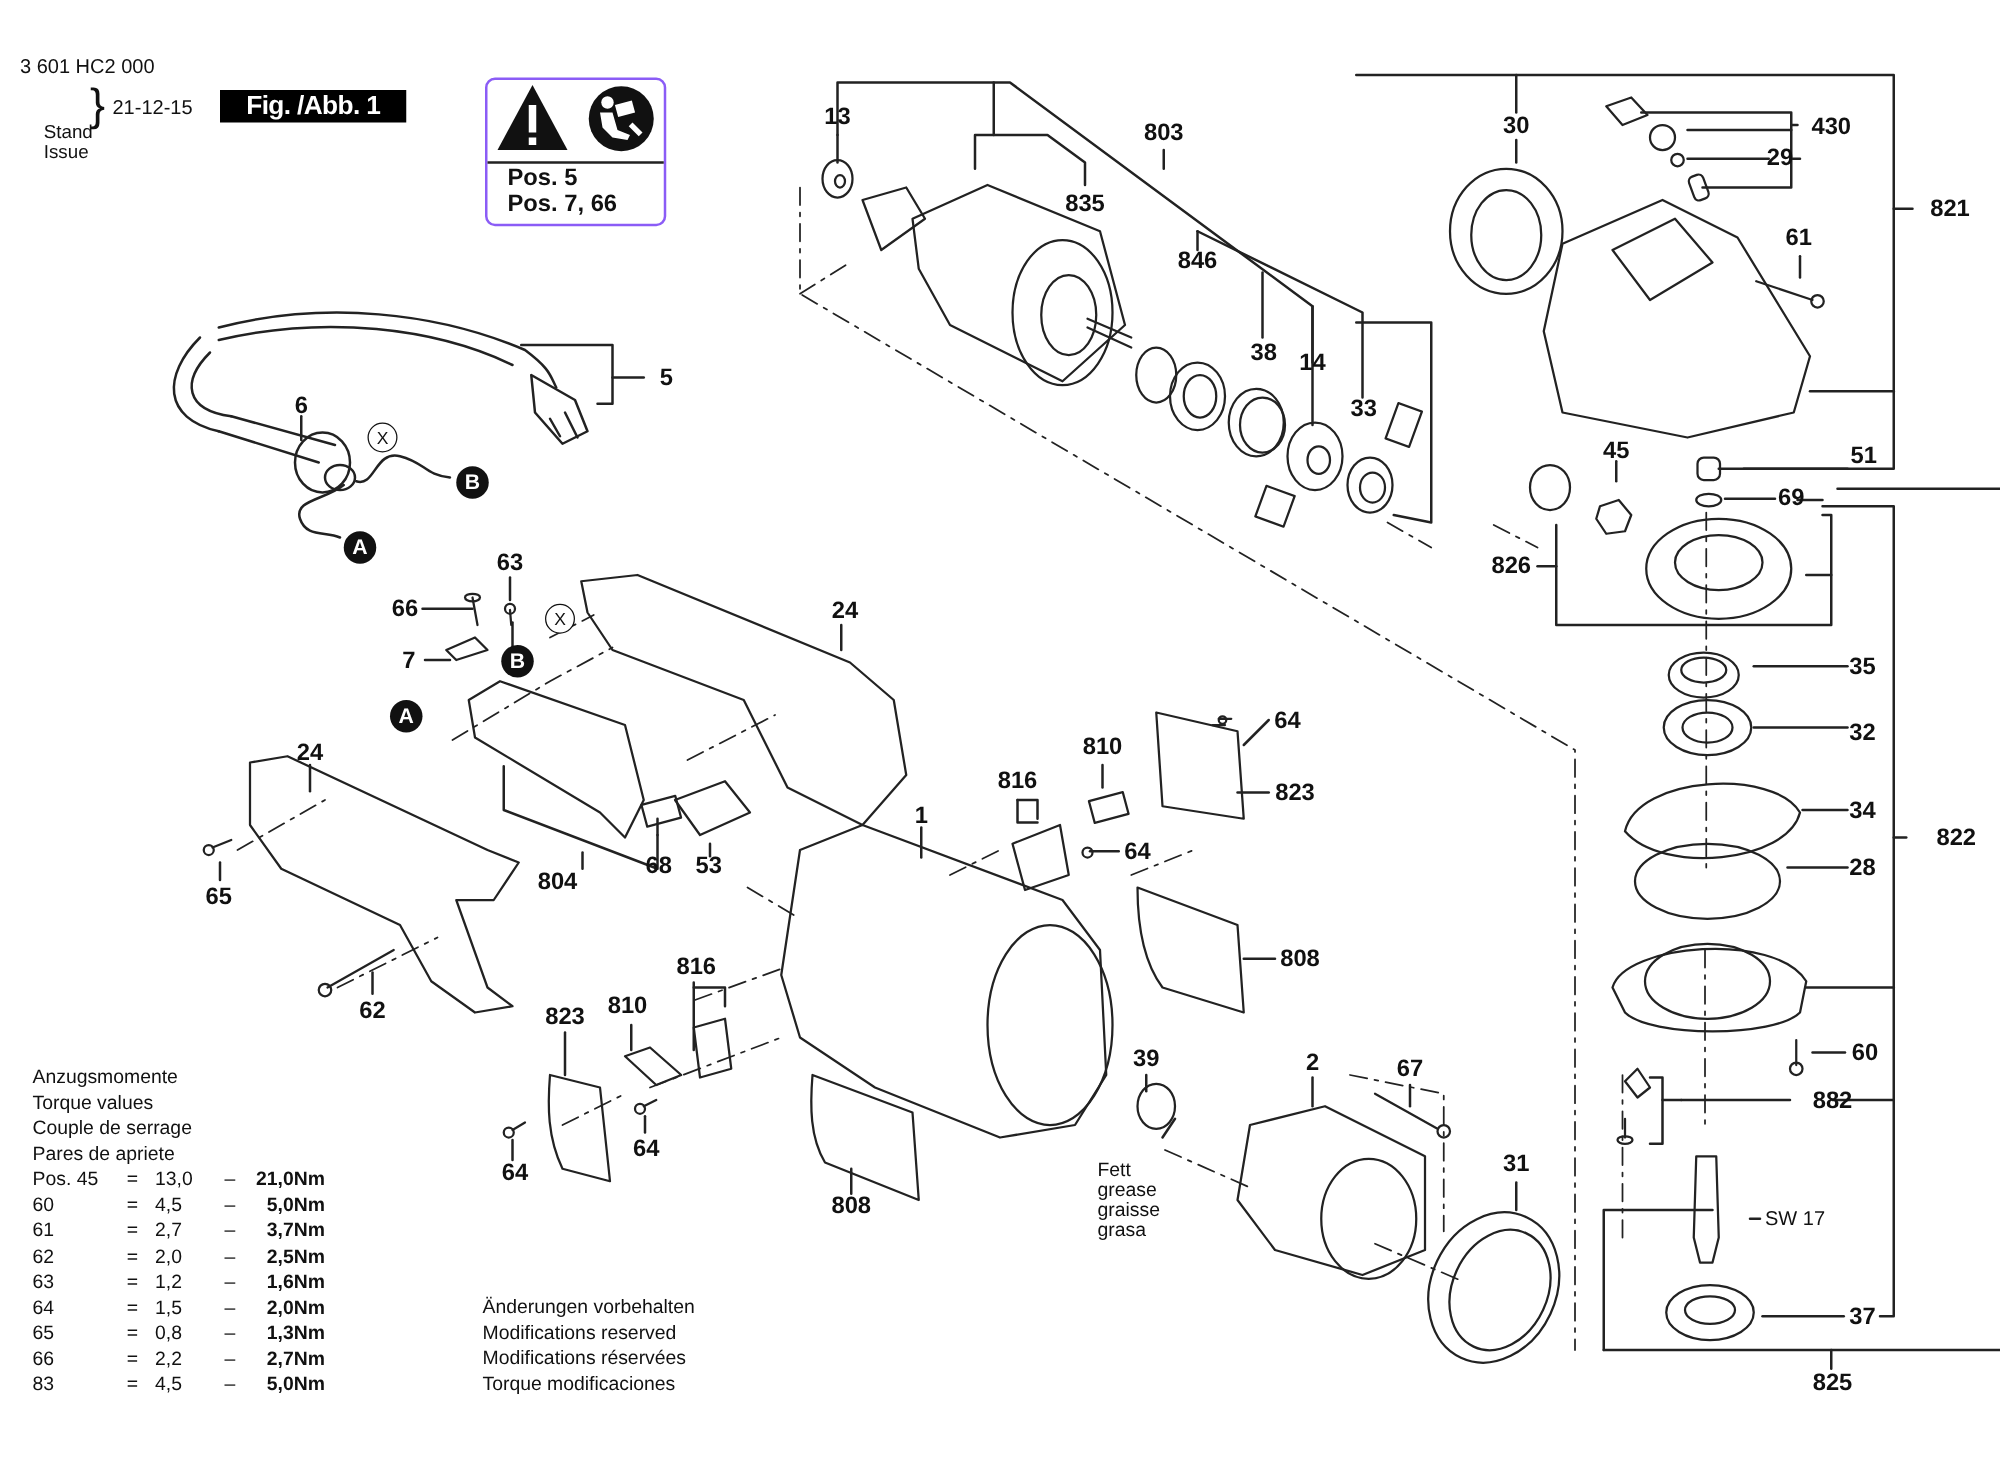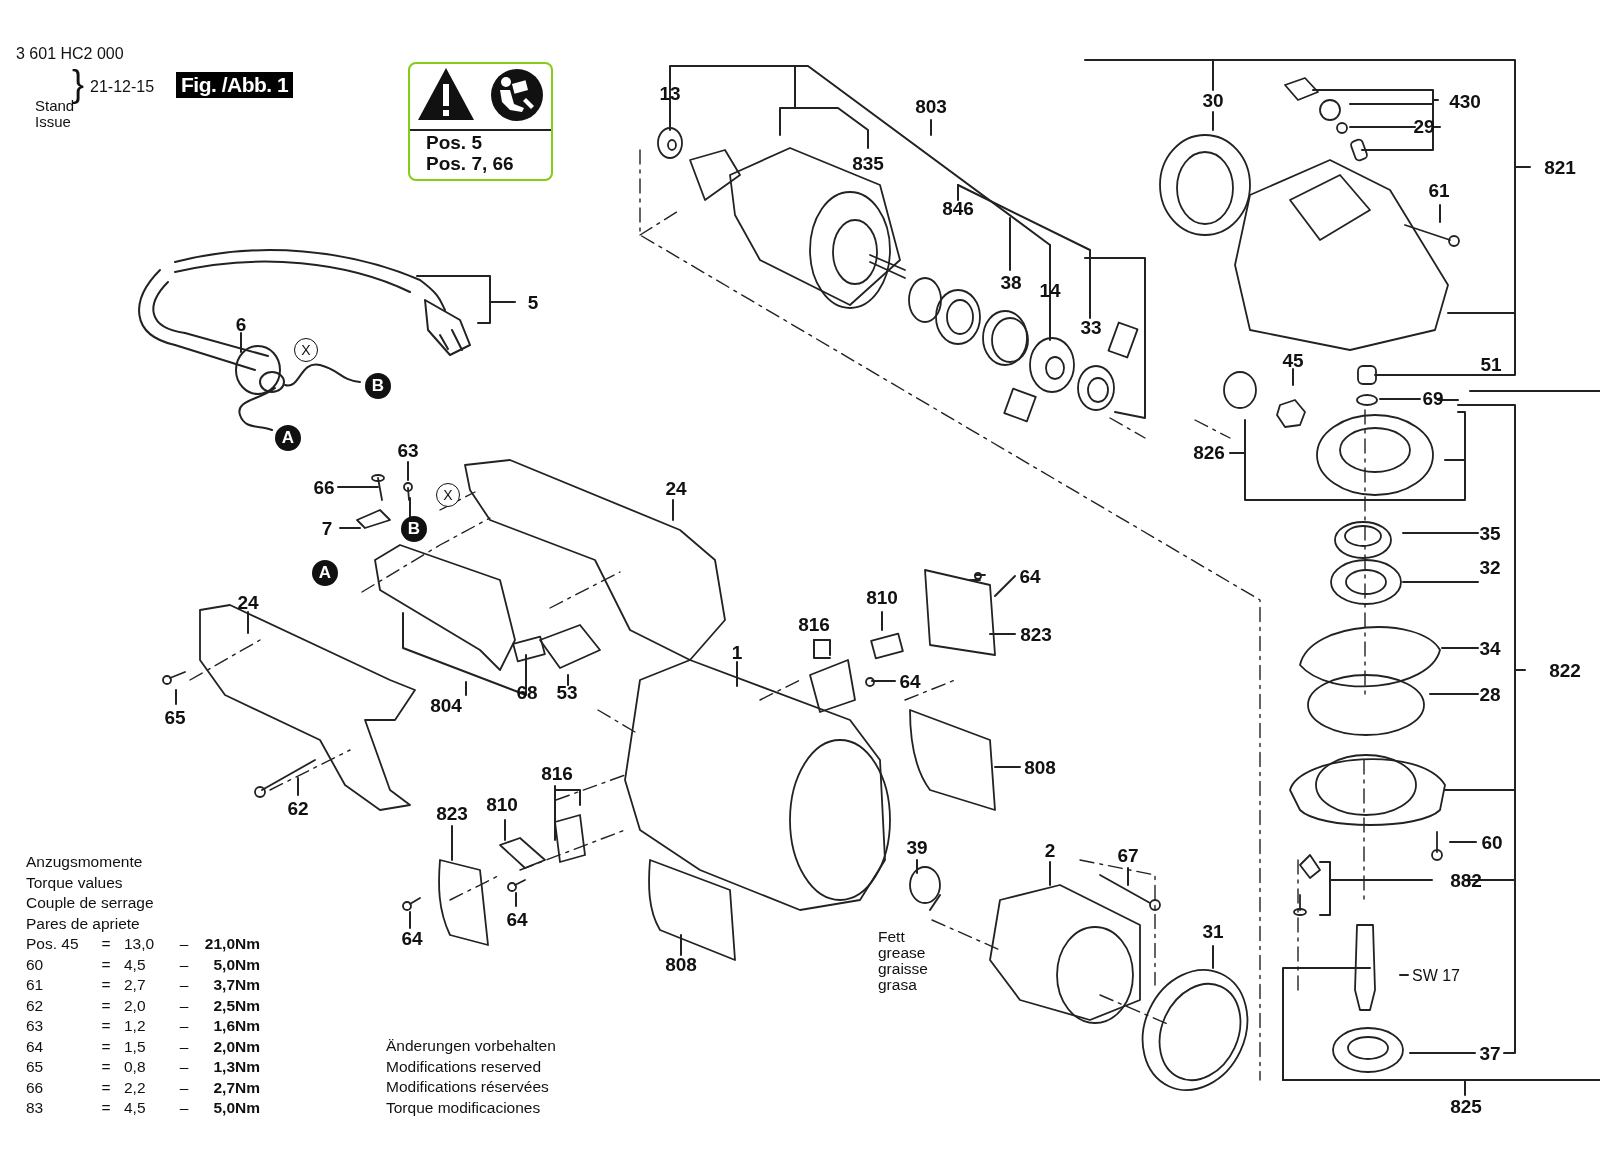--- a/index.html
+++ b/index.html
@@ -3,22 +3,22 @@
 <meta charset="utf-8">
 <style>
   html,body{margin:0;padding:0;background:#fff;}
   body{width:1600px;height:1176px;position:relative;overflow:hidden;font-family:"Liberation Sans",sans-serif;color:#111;}
   #diagram{position:absolute;left:0;top:0;width:1600px;height:1176px;}
   .hdr{position:absolute;font-family:"Liberation Sans",sans-serif;}
   #part-no{left:16px;top:45px;font-size:16px;text-align:right;}
   #stand{left:35px;top:70px;font-size:15px;line-height:16px;margin-top:28px;}
   #brace{left:72px;top:66px;font-size:36px;font-weight:300;line-height:36px;}
   #date{left:90px;top:78px;font-size:16px;}
-  #fig{left:176px;top:72px;background:#000;color:#fff;font-size:21px;font-weight:bold;padding:1px 5px;letter-spacing:-0.5px;}
-  #warnbox{position:absolute;left:408px;top:62px;width:141px;height:115px;border:2px solid #84cc16;border-radius:8px;}
+  #fig{left:176px;top:72px;background:#000;color:#fff;font-size:21px;font-weight:bold;padding:1px 21px;letter-spacing:-0.5px;}
+  #warnbox{position:absolute;left:388px;top:62px;width:141px;height:115px;border:2px solid #8b5cf6;border-radius:8px;}
   #warnbox .divider{position:absolute;left:0;right:0;top:65px;border-top:2px solid #222;}
   #warnbox .wl{position:absolute;left:16px;font-size:19px;font-weight:bold;}
   #torque{position:absolute;left:26px;top:852px;font-size:15.5px;line-height:20.5px;}
   #torque .trow{display:flex;}
   #torque .c1{width:62px;}
   #torque .c2{width:36px;text-align:center;}
   #torque .c3{width:48px;text-align:left;}
   #torque .c4{width:24px;text-align:center;}
   #torque .c5{width:64px;text-align:right;font-weight:bold;}
   #mods{position:absolute;left:386px;top:1036px;font-size:15.5px;line-height:20.5px;}
@@ -331,21 +331,21 @@
 <div class="lbl" style="left:1213px;top:101px">30</div>
 <div class="lbl" style="left:1465px;top:102px">430</div>
 <div class="lbl" style="left:1424px;top:127px">29</div>
 <div class="lbl" style="left:1560px;top:168px">821</div>
 <div class="lbl" style="left:1439px;top:191px">61</div>
 <div class="lbl" style="left:1491px;top:365px">51</div>
 <div class="lbl" style="left:1293px;top:361px">45</div>
 <div class="lbl" style="left:1433px;top:399px">69</div>
 <div class="lbl" style="left:1209px;top:453px">826</div>
 <div class="lbl" style="left:1490px;top:534px">35</div>
-<div class="lbl" style="left:1490px;top:568px">32</div>
+<div class="lbl" style="left:1490px;top:587px">32</div>
 <div class="lbl" style="left:1490px;top:649px">34</div>
 <div class="lbl" style="left:1565px;top:671px">822</div>
 <div class="lbl" style="left:1490px;top:695px">28</div>
 <div class="lbl" style="left:1492px;top:843px">60</div>
 <div class="lbl" style="left:1466px;top:881px">882</div>
 <div class="lbl" style="left:1490px;top:1054px">37</div>
 <div class="lbl" style="left:1466px;top:1107px">825</div>
 <div class="lbl" style="left:533px;top:303px">5</div>
 <div class="lbl" style="left:241px;top:325px">6</div>
 <div class="lbl" style="left:408px;top:451px">63</div>

